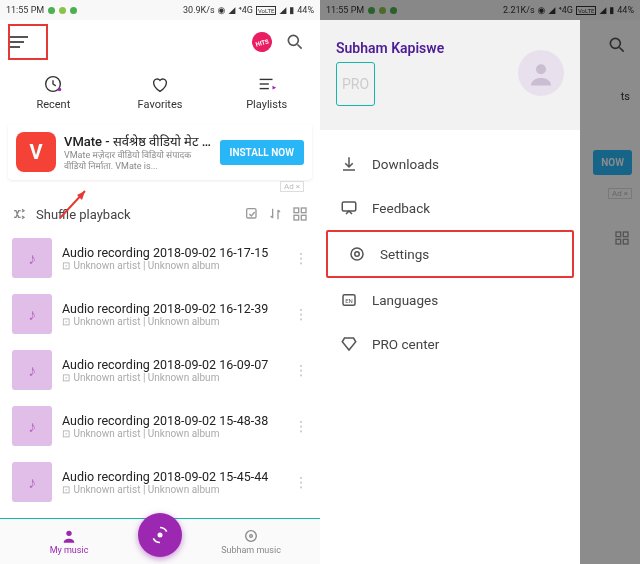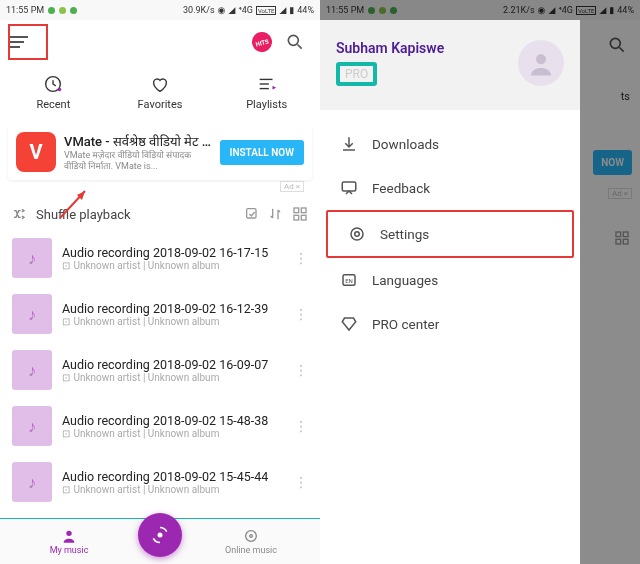--- a/index.html
+++ b/index.html
@@ -56,21 +56,21 @@
   .nav-item.active { color: #9c27b0; }
   .nav-center { width: 44px; height: 44px; background: #9c27b0; border-radius: 50%; margin-top: -14px; display:flex;align-items:center;justify-content:center;color:#fff; box-shadow: 0 2px 6px rgba(156,39,176,0.5); }
   
   
   .overlay { position: absolute; inset: 0; background: rgba(0,0,0,0.45); }
   .drawer { position: absolute; top: 20px; left: 0; width: 260px; bottom: 0; background: #fff; display: flex; flex-direction: column; }
   .drawer-header { background: #f2f2f2; padding: 20px 16px 24px; display: flex; align-items: center; gap: 12px; }
   .avatar { width: 46px; height: 46px; border-radius: 50%; background: #e8e0ec; display:flex;align-items:center;justify-content:center; margin-left:auto; }
   .user-block { display:flex;flex-direction:column;gap:6px; }
   .username { font-size: 14px; font-weight: 600; color: #4c1d95; }
-  .pro-badge { font-size: 12px; color: #ccc; border: 4px solid #14b8a6; border-radius: 3px; padding: 1px 5px; width: fit-content; }
+  .pro-badge { font-size: 14px; color: #ccc; border: 1px solid #14b8a6; border-radius: 3px; padding: 13px 5px; width: fit-content; }
   .drawer-item { display: flex; align-items: center; gap: 14px; padding: 13px 20px; font-size: 13.5px; color: #444; }
   .drawer-icon { width: 18px; height: 18px; color: #555; flex-shrink: 0; }
   .red-highlight { border: 2px solid #e53935; margin: 0 6px; border-radius: 2px; }
   
   
   .bg-faded { position: absolute; inset: 20px 0 0 0; filter: blur(0); }
   
   
   .arrow { position: absolute; left: 55px; top: 183px; width: 40px; height: 40px; }
   .arrow svg { width: 100%; height: 100%; }
@@ -253,21 +253,21 @@
       <svg width="20" height="20" viewBox="0 0 24 24" fill="#fff">
           <circle cx="12" cy="12" r="3"></circle>
           <path d="M12 3a9 9 0 0 1 8 5M12 21a9 9 0 0 1-8-5" stroke="#fff" stroke-width="2" fill="none"></path>
         </svg>
     </div>
     <div class="nav-item">
       <svg width="16" height="16" viewBox="0 0 24 24" fill="none" stroke="#888" stroke-width="2">
           <circle cx="12" cy="12" r="8"></circle>
           <circle cx="12" cy="12" r="2"></circle>
         </svg>
-      <span>Online music</span>
+      <span>Subham music</span>
     </div>
   </div>
 </div>
 
 <div class="phone">
 
   <div class="status-bar">
     <div class="status-left">
       <span>11:55 PM</span>
       <span class="dot-green"></span>

